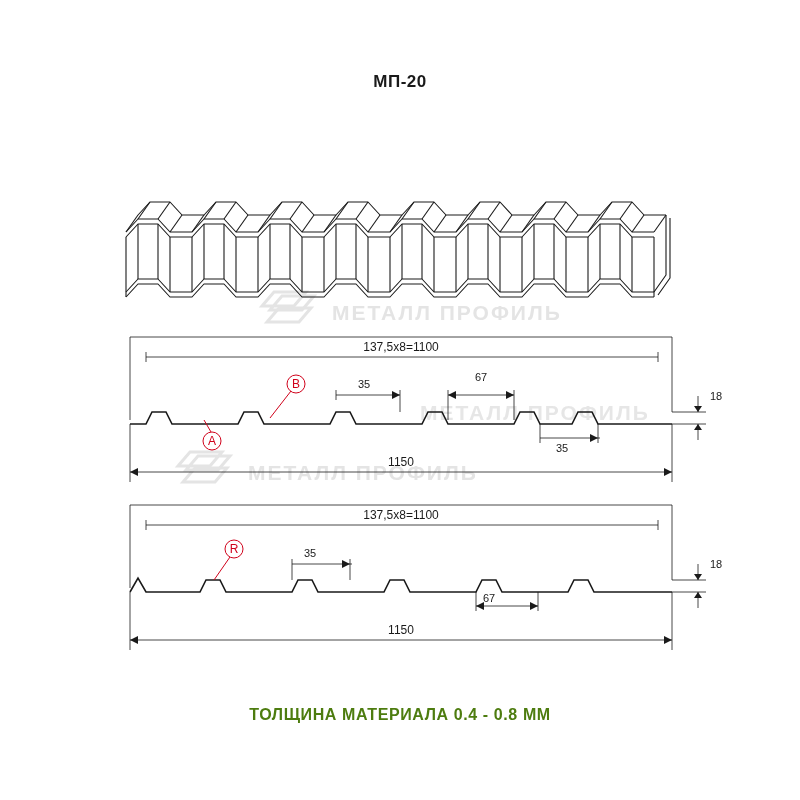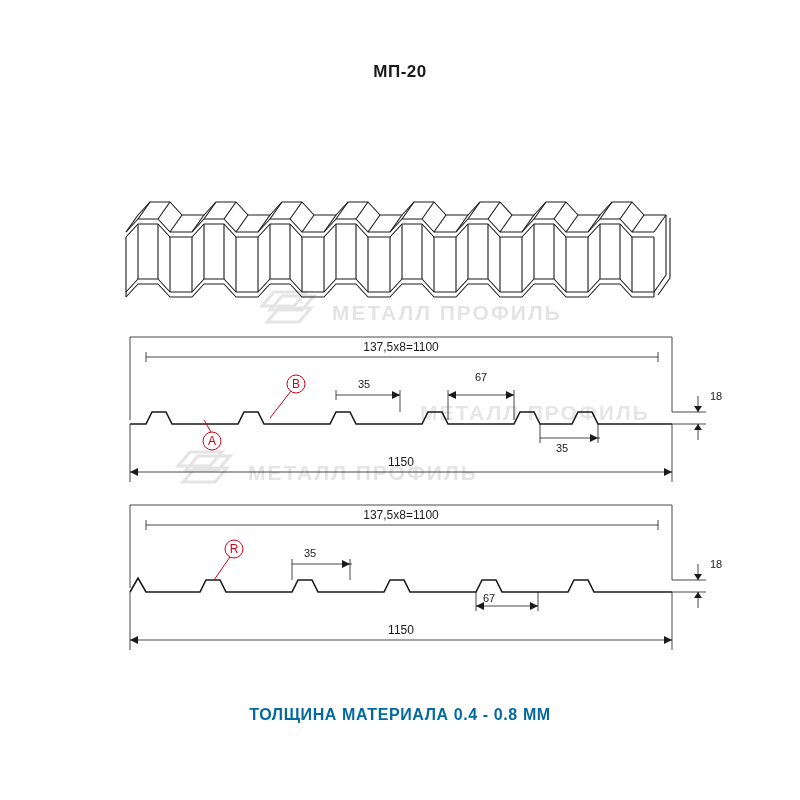--- a/index.html
+++ b/index.html
@@ -33,32 +33,33 @@
     font-weight: bold;
     letter-spacing: 1px;
     color: #1a1a1a;
     line-height: 34px;
   }
   .title-sub {
     font-size: 17px;
     font-weight: bold;
     letter-spacing: 0.5px;
     color: #1a1a1a;
+    margin-top: 10px;
     line-height: 20px;
   }
   .footer-note {
     position: absolute;
     left: 0;
     top: 706px;
     width: 800px;
     text-align: center;
     font-size: 16px;
     font-weight: bold;
     letter-spacing: 0.6px;
-    color: #0369a1;
+    color: #4d7c0f;
   }
   svg {
     display: block;
   }
   .dim-text {
     font-family: "Liberation Sans", sans-serif;
     font-size: 12px;
     fill: #1a1a1a;
   }
   .dim-text-sm {

